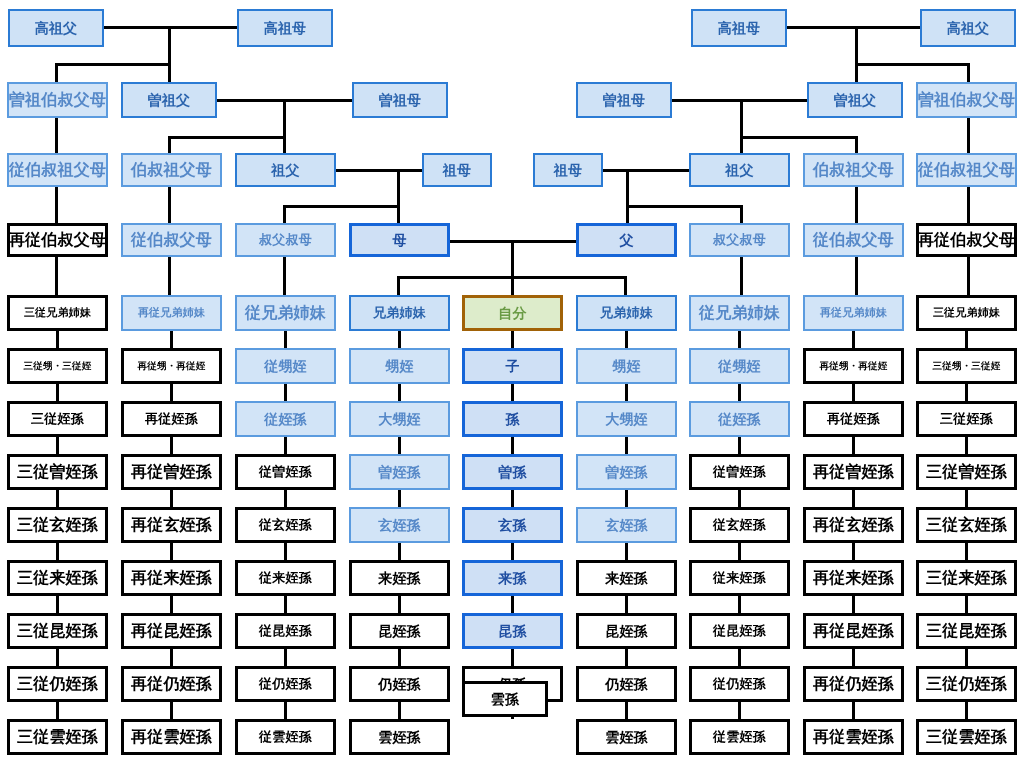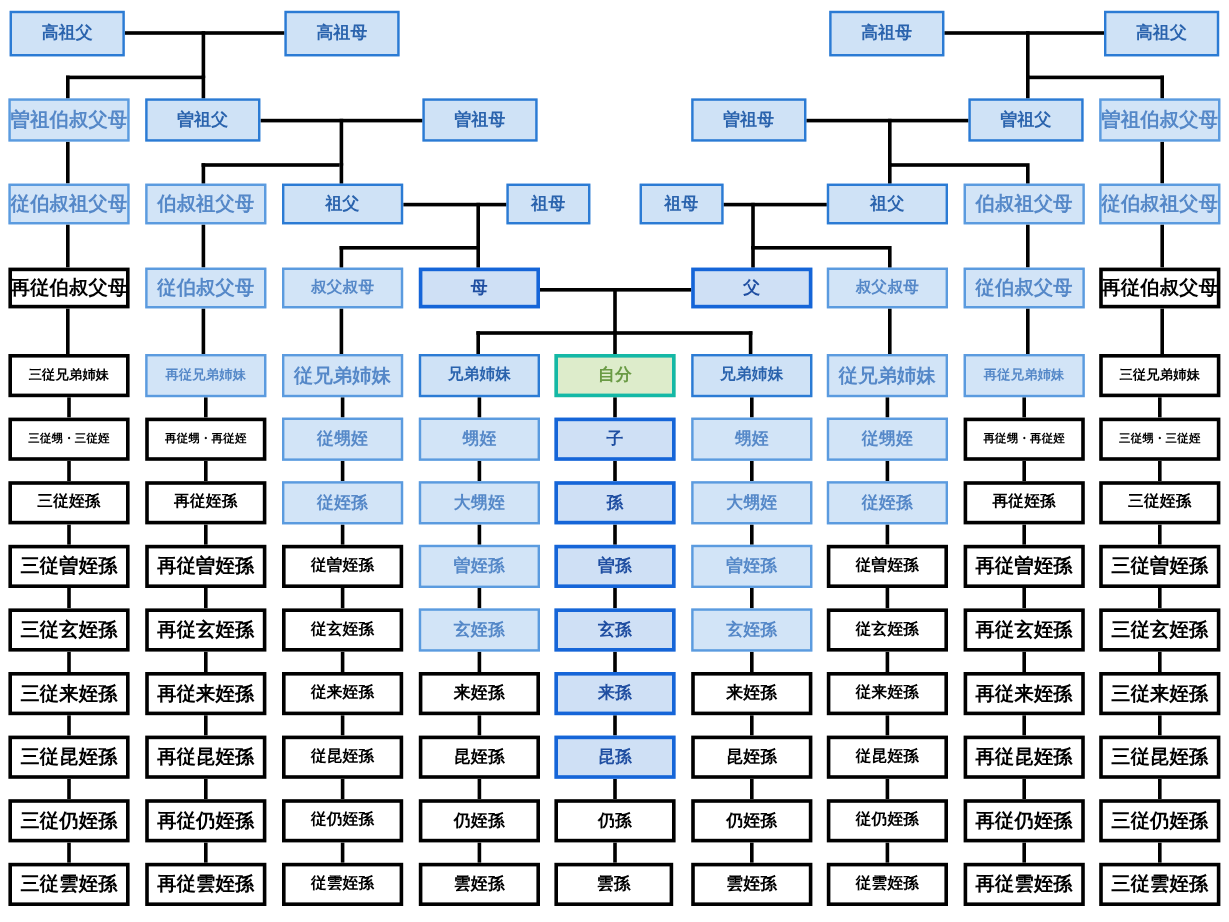--- a/index.html
+++ b/index.html
@@ -51,21 +51,21 @@
   
   .t-d{
     background:#ffffff;
     border:3px solid #000000;
     color:#000000;
     font-weight:700;
   }
   
   .t-self{
     background:#ddeccb;
-    border:3px solid #14b8a6;
+    border:3px solid #a16207;
     color:#6a9b45;
     font-weight:700;
   }
 
   .fs14{font-size:14px;}
   .fs13{font-size:13px;text-align:center;}
   .fs12{font-size:16px;}
   .fs11{font-size:11px;}
   .fs9{font-size:9.5px;}
 </style>
@@ -308,20 +308,20 @@
       <div class="line v" style="left: 738px; top: 702px; height: 17px;"></div>
       <div class="node t-d fs13" style="left: 689px; top: 666px; width: 101px; height: 36px;">従仍姪孫</div>
       <div class="line v" style="left: 852px; top: 702px; height: 17px;"></div>
       <div class="node t-d fs12" style="left: 803px; top: 666px; width: 101px; height: 36px;">再従仍姪孫</div>
       <div class="line v" style="left: 965px; top: 702px; height: 17px;"></div>
       <div class="node t-d fs12" style="left: 916px; top: 666px; width: 101px; height: 36px;">三従仍姪孫</div>
       <div class="node t-d fs12" style="left: 7px; top: 719px; width: 101px; height: 36px;">三従雲姪孫</div>
       <div class="node t-d fs12" style="left: 121px; top: 719px; width: 101px; height: 36px;">再従雲姪孫</div>
       <div class="node t-d fs13" style="left: 235px; top: 719px; width: 101px; height: 36px;">従雲姪孫</div>
       <div class="node t-d fs14" style="left: 349px; top: 719px; width: 101px; height: 36px;">雲姪孫</div>
-      <div class="node t-d fs14" style="left: 462px; top: 719px; width: 99px; height: 36px;">雲孫</div>
+      <div class="node t-d fs14" style="left: 462px; top: 681px; width: 86px; height: 36px;">雲孫</div>
       <div class="node t-d fs14" style="left: 576px; top: 719px; width: 101px; height: 36px;">雲姪孫</div>
       <div class="node t-d fs13" style="left: 689px; top: 719px; width: 101px; height: 36px;">従雲姪孫</div>
       <div class="node t-d fs12" style="left: 803px; top: 719px; width: 101px; height: 36px;">再従雲姪孫</div>
       <div class="node t-d fs12" style="left: 916px; top: 719px; width: 101px; height: 36px;">三従雲姪孫</div>
     </div>
 
 </div>
 
 </body></html>

